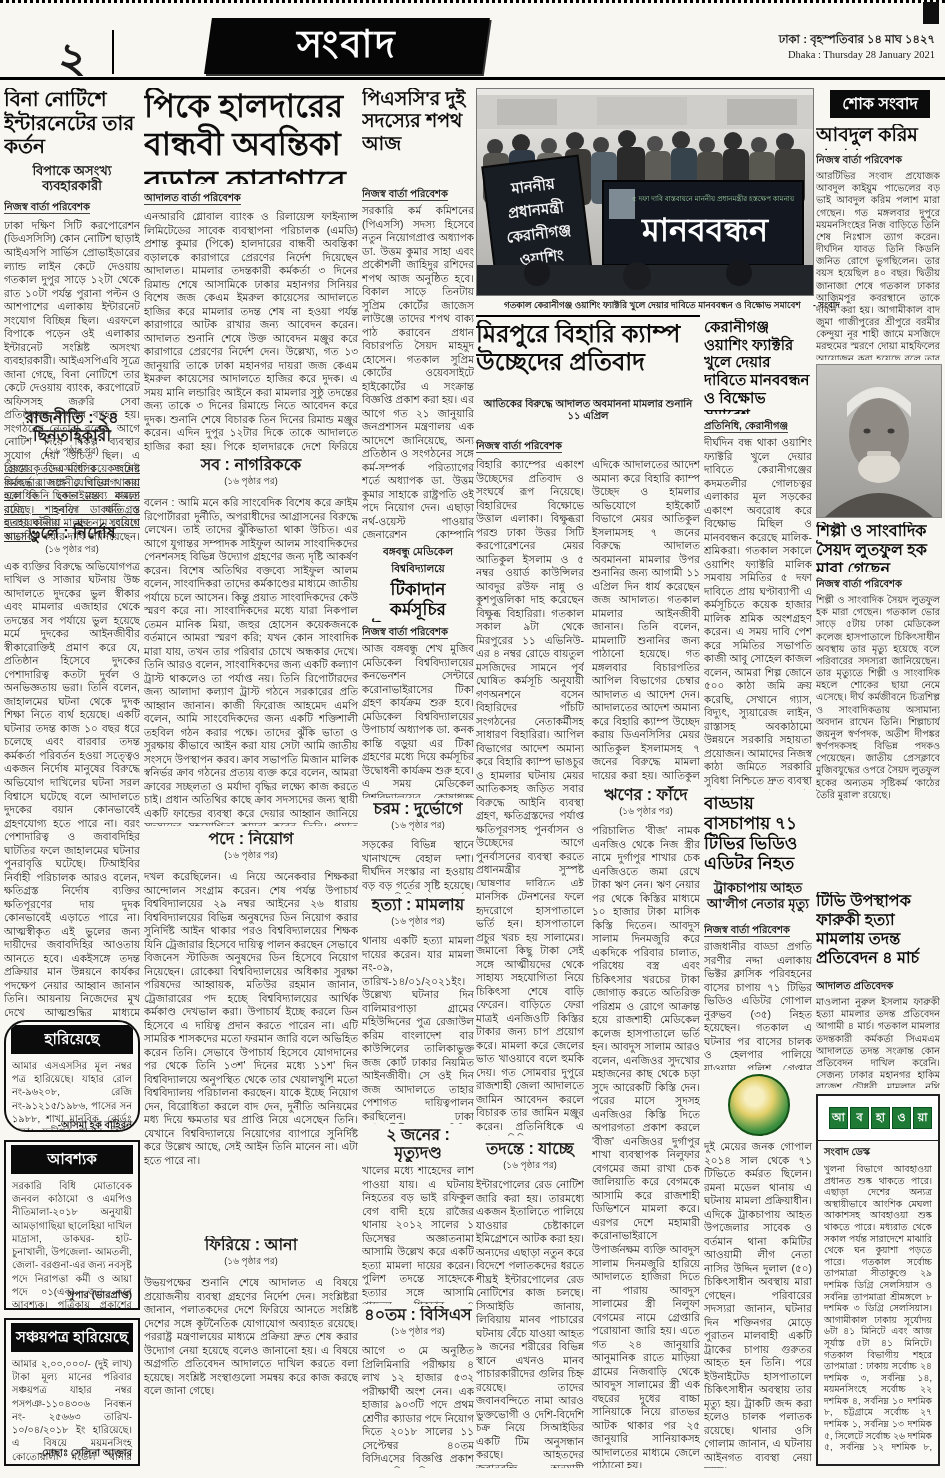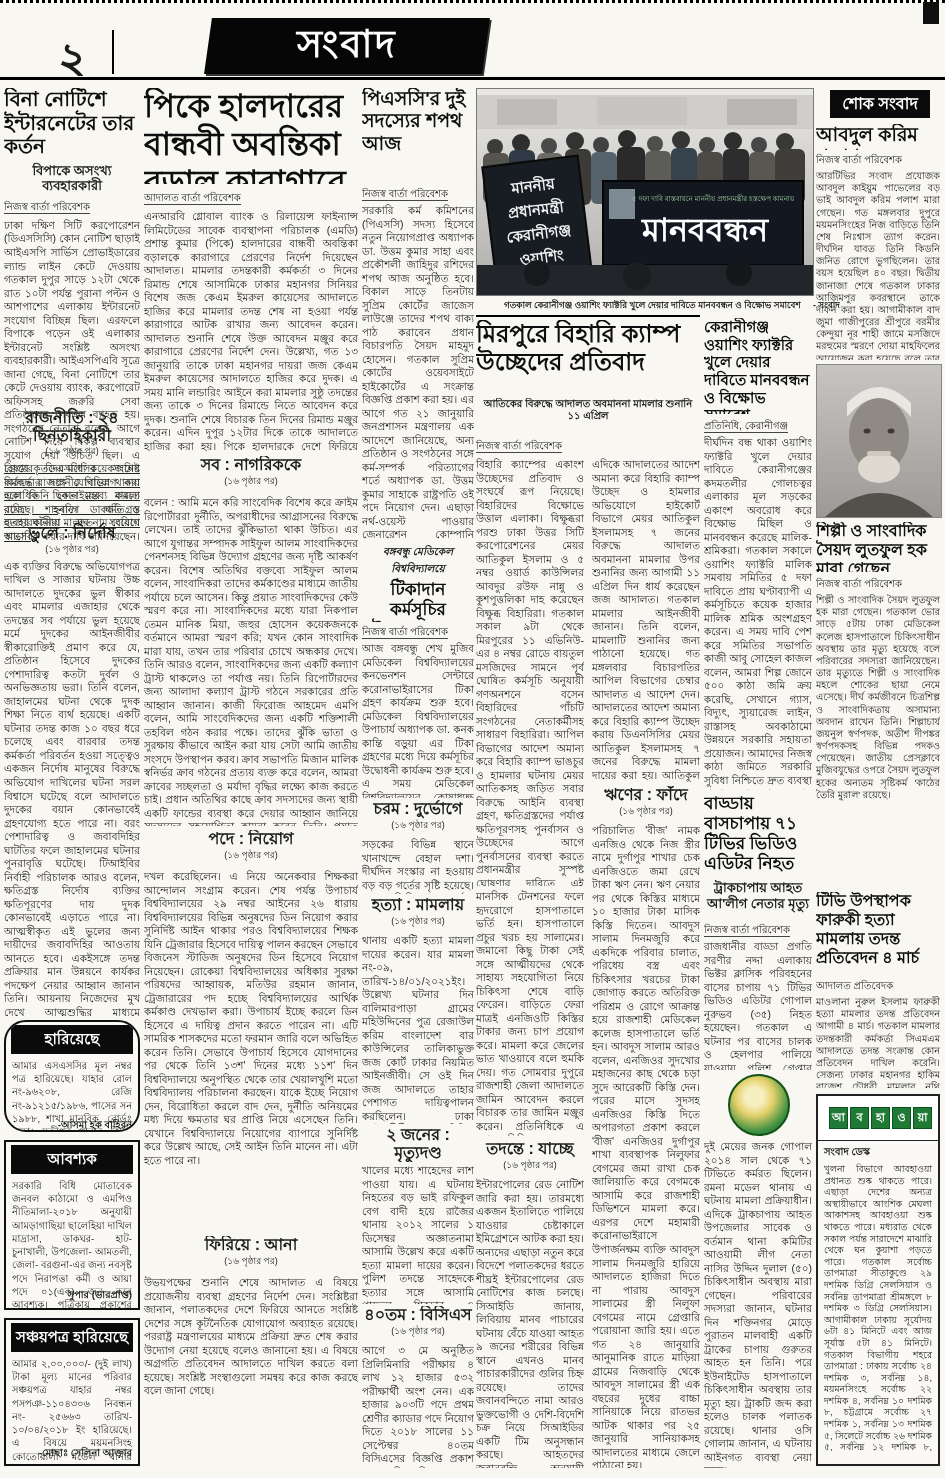--- a/index.html
+++ b/index.html
@@ -10,21 +10,21 @@
   .hrule{background:#000;}
   .pgnum{font-size:46px;font-weight:bold;font-family:"Liberation Serif","DejaVu Serif",serif;}
   .mast{background:#060606;transform:skewX(-8deg);display:flex;align-items:center;justify-content:center;box-shadow:2px 2px 0 #333;}
   .mast span{transform:skewX(8deg);color:#fff;font-weight:bold;font-size:38px;letter-spacing:2px;}
   .dates{text-align:right;line-height:1.35;}
   .dates .bn{font-size:11.5px;font-weight:bold;}
   .dates .en{font-size:10.5px;font-family:"Liberation Serif","DejaVu Serif",serif;}
   h1,h2,h3,h4{margin:0;padding:0;color:#0e0e0e;}
   .hl{font-weight:bold;line-height:1.18;}
   .sub{font-weight:bold;text-align:center;line-height:1.2;font-size:13px;}
-  .by{font-weight:normal;font-size:10px;}
+  .by{font-weight:bold;font-size:10px;}
   .by i{font-style:normal;border-bottom:1px solid #444;padding-bottom:1px;}
   .body{font-size:10.4px;line-height:1.3;text-align:justify;color:#232323;}
   .body.small{font-size:9.6px;line-height:1.27;}
   .sec{text-align:center;}
   .sec .t{font-weight:bold;font-size:16px;line-height:1.1;}
   .sec .j{font-size:9px;}
   .adbox{border:2px solid #111;background:#faf9f5;padding:4px 6px;box-sizing:border-box;}
   .adbox .bhead{background:#0b0b0b;color:#fff;text-align:center;font-weight:bold;font-size:15px;padding:2px 0;margin:-1px -1px 5px -1px;}
   .adbox .bbody{font-size:9.8px;line-height:1.35;text-align:justify;}
   .adbox .bsig{font-size:9.8px;text-align:right;font-weight:bold;}
@@ -45,20 +45,24 @@
 
 <div id="page">
 
   <div class="abs dotted" style="left:0;top:26;width:945px;height:3px;"></div>
   <div class="abs cornermark" style="right:6px;top:2px;width:16px;height:22px;"></div>
   <div class="abs pgnum" style="left:58px;top:24px;width:50px;height:52px;">২</div>
   <div class="abs vline" style="left:112px;top:30px;width:2px;height:44px;"></div>
   <div class="abs mast" style="left:208px;top:18px;width:278px;height:56px;">
     <span>সংবাদ</span>
   </div>
+  <div class="abs dates" style="right:10px;top:32px;width:260px;height:40px;">
+    <div class="bn">ঢাকা : বৃহস্পতিবার ১৪ মাঘ ১৪২৭</div>
+    <div class="en">Dhaka : Thursday 28 January 2021</div>
+  </div>
   <div class="abs hrule" style="left:0;top:77px;width:945px;height:3px;"></div>
 
   <div class="abs" style="left:4px;top:88px;width:136px;height:928px;">
     <h2 class="hl" style="font-size:20px;">বিনা নোটিশে ইন্টারনেটের তার কর্তন</h2>
     <div class="sub" style="margin-top:4px;">বিপাকে অসংখ্য ব্যবহারকারী</div>
     <div class="by" style="margin:5px 0 3px;"><i>নিজস্ব বার্তা পরিবেশক</i></div>
     <div class="body" style="height:178px;">ঢাকা দক্ষিণ সিটি করপোরেশন (ডিএসসিসি) কোন নোটিশ ছাড়াই আইএসপি সার্ভিস প্রোভাইডারের ল্যান্ড লাইন কেটে দেওয়ায় গতকাল দুপুর সাড়ে ১২টা থেকে রাত ১০টা পর্যন্ত পুরানা পল্টন ও আশপাশের এলাকায় ইন্টারনেট সংযোগ বিচ্ছিন্ন ছিল। এরফলে বিপাকে পড়েন ওই এলাকার ইন্টারনেট সংশ্লিষ্ট অসংখ্য ব্যবহারকারী। আইএসপিএবি সূত্রে জানা গেছে, বিনা নোটিশে তার কেটে দেওয়ায় ব্যাংক, করপোরেট অফিসসহ জরুরি সেবা প্রতিষ্ঠানের কার্যক্রম ব্যাহত হয়। সংগঠনের নেতারা বলেন, আগে নোটিশ দিয়ে বিকল্প ব্যবস্থার সুযোগ দেয়া উচিত ছিল। এ বিষয়ে ডিএসসিসির সংশ্লিষ্ট কর্মকর্তার সঙ্গে যোগাযোগ করা হলে তিনি কোন মন্তব্য করতে রাজি হননি। ক্ষতিগ্রস্ত ব্যবহারকারীরা দ্রুত সংযোগ স্বাভাবিক করার দাবি জানিয়েছেন।</div>
     <div class="sec" style="margin-top:12px;">
       <div class="t">রাজনীতি : ২৪ ছিনতাইকারী</div>
       <div class="j">(১৬ পৃষ্ঠার পর)</div>
@@ -114,21 +118,21 @@
     <div class="t">ফিরিয়ে : আনা</div>
     <div class="j">(১৬ পৃষ্ঠার পর)</div>
   </div>
   <div class="abs body" style="left:144px;top:1276px;width:214px;height:192px;">উভয়পক্ষের শুনানি শেষে আদালত এ বিষয়ে প্রয়োজনীয় ব্যবস্থা গ্রহণের নির্দেশ দেন। সংশ্লিষ্টরা জানান, পলাতকদের দেশে ফিরিয়ে আনতে সংশ্লিষ্ট দেশের সঙ্গে কূটনৈতিক যোগাযোগ অব্যাহত রয়েছে। পররাষ্ট্র মন্ত্রণালয়ের মাধ্যমে প্রক্রিয়া দ্রুত শেষ করার উদ্যোগ নেয়া হয়েছে বলেও জানানো হয়। এ বিষয়ে অগ্রগতি প্রতিবেদন আদালতে দাখিল করতে বলা হয়েছে। সংশ্লিষ্ট সংস্থাগুলো সমন্বয় করে কাজ করছে বলে জানা গেছে।</div>
 
   <h3 class="abs hl" style="left:362px;top:88px;width:112px;height:94px;font-size:19px;">পিএসসি'র দুই সদস্যের শপথ আজ</h3>
   <div class="abs by" style="left:362px;top:186px;width:112px;height:15px;"><i>নিজস্ব বার্তা পরিবেশক</i></div>
   <div class="abs body" style="left:362px;top:204px;width:112px;height:336px;">সরকারি কর্ম কমিশনের (পিএসসি) সদস্য হিসেবে নতুন নিয়োগপ্রাপ্ত অধ্যাপক ডা. উত্তম কুমার সাহা এবং প্রকৌশলী জাহিদুর রশিদের শপথ আজ অনুষ্ঠিত হবে। বিকাল সাড়ে তিনটায় সুপ্রিম কোর্টের জাজেস লাউঞ্জে তাদের শপথ বাক্য পাঠ করাবেন প্রধান বিচারপতি সৈয়দ মাহমুদ হোসেন। গতকাল সুপ্রিম কোর্টের ওয়েবসাইটে হাইকোর্টের এ সংক্রান্ত বিজ্ঞপ্তি প্রকাশ করা হয়। এর আগে গত ২১ জানুয়ারি জনপ্রশাসন মন্ত্রণালয় এক আদেশে জানিয়েছে, অন্য প্রতিষ্ঠান ও সংগঠনের সঙ্গে কর্ম-সম্পর্ক পরিত্যাগের শর্তে অধ্যাপক ডা. উত্তম কুমার সাহাকে রাষ্ট্রপতি ওই পদে নিয়োগ দেন। এছাড়া নর্থ-ওয়েস্ট পাওয়ার জেনারেশন কোম্পানি লিমিটেডের নির্বাহী পরিচালক (প্রকৌশল) জাহিদুর রশিদকে সরকারি কর্ম কমিশনের (পিএসসি) সদস্য হিসেবে নিয়োগ দিয়ে গত ২৫ জানুয়ারি আদেশ জারি করা হয়। প্রসঙ্গত, মো. সোহরাব হোসাইন বর্তমানে পিএসসির চেয়ারম্যানের দায়িত্বে রয়েছেন। নতুন দুই সদস্য নিয়ে কমিশনের বর্তমান সদস্য সংখ্যা ১৪ জন।</div>
 
   <div class="abs" style="left:362px;top:544px;width:112px;height:78px;text-align:center;">
-    <div style="font-size:10.5px;font-weight:bold;font-style:italic;">বঙ্গবন্ধু মেডিকেল বিশ্ববিদ্যালয়ে</div>
+    <div style="font-size:10.5px;font-weight:bold;">বঙ্গবন্ধু মেডিকেল বিশ্ববিদ্যালয়ে</div>
     <h3 class="hl" style="font-size:17px;margin-top:2px;">টিকাদান কর্মসূচির উদ্বোধন আজ</h3>
   </div>
   <div class="abs by" style="left:362px;top:624px;width:112px;height:15px;"><i>নিজস্ব বার্তা পরিবেশক</i></div>
   <div class="abs body" style="left:362px;top:642px;width:112px;height:156px;">আজ বঙ্গবন্ধু শেখ মুজিব মেডিকেল বিশ্ববিদ্যালয়ের কনভেনশন সেন্টারে করোনাভাইরাসের টিকা গ্রহণ কার্যক্রম শুরু হবে। মেডিকেল বিশ্ববিদ্যালয়ের উপাচার্য অধ্যাপক ডা. কনক কান্তি বড়ুয়া এর টিকা গ্রহণের মধ্যে দিয়ে কর্মসূচির উদ্বোধনী কার্যক্রম শুরু হবে। এ সময় মেডিকেল বিশ্ববিদ্যালয়ের কোষাধ্যক্ষ অধ্যাপক ডা. মোহাম্মদ আতিকুর রহমান, পরিচালক (হাসপাতাল) ব্রিগেডিয়ার জেনারেল ডা. মো. জুলফিকার আহমেদ আমিন টিকা গ্রহণ করবেন। এছাড়া কয়েকজন ঊর্ধ্বতন কর্মকর্তা টিকা গ্রহণ করবেন।</div>
 
   <div class="abs sec" style="left:362px;top:800px;width:112px;height:36px;">
     <div class="t">চরম : দুর্ভোগে</div>
     <div class="j">(১৬ পৃষ্ঠার পর)</div>
   </div>
   <div class="abs body" style="left:362px;top:838px;width:112px;height:56px;">সড়কের বিভিন্ন স্থানে খানাখন্দে বেহাল দশা। দীর্ঘদিন সংস্কার না হওয়ায় বড় বড় গর্তের সৃষ্টি হয়েছে। এতে প্রতিদিন চরম দুর্ভোগ পোহাতে হচ্ছে যাত্রী ও চালকদের। স্থানীয়রা দ্রুত সংস্কারের দাবি জানিয়েছেন।</div>

